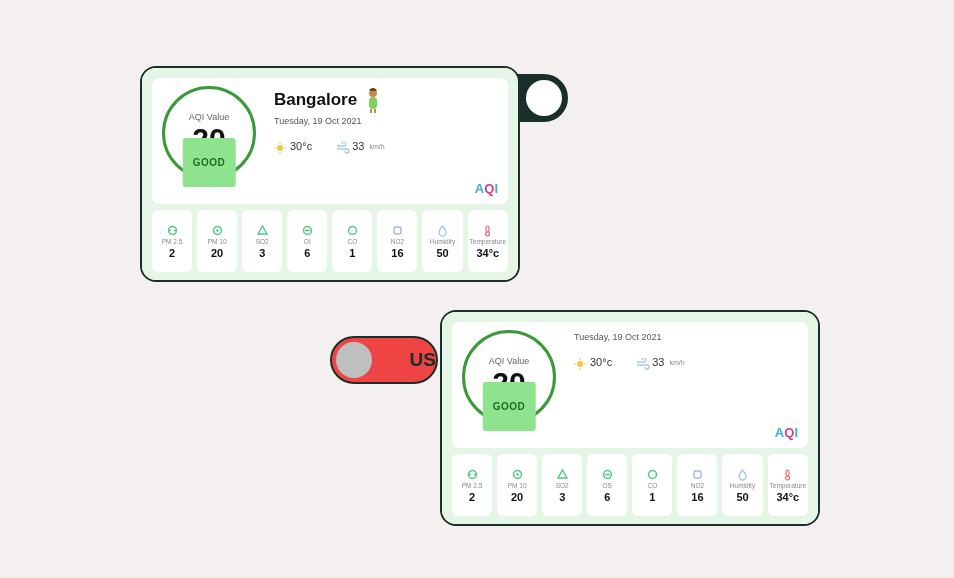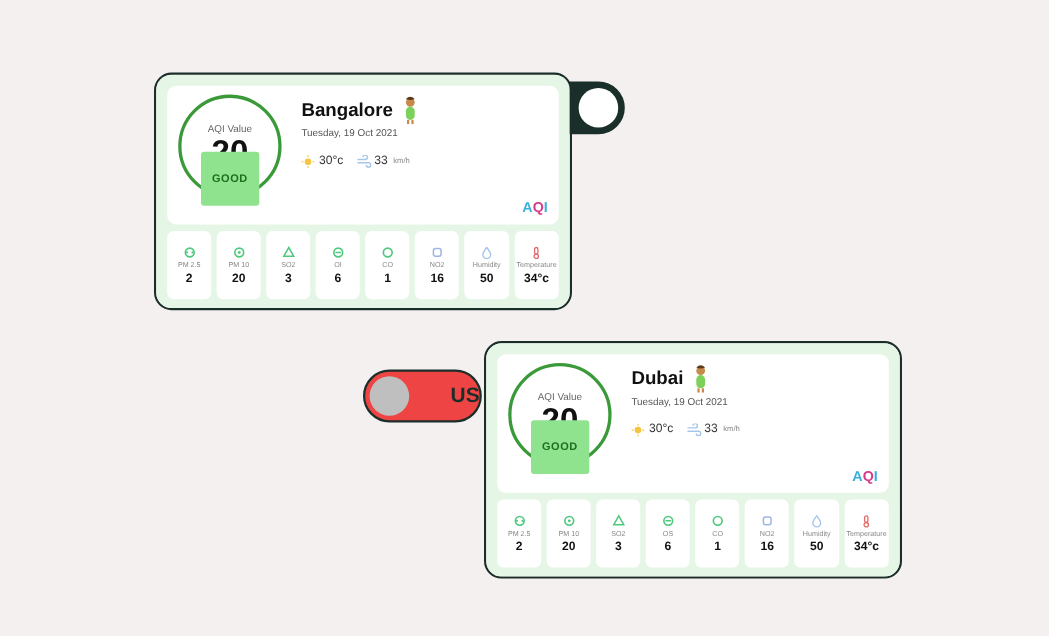--- a/index.html
+++ b/index.html
@@ -71,21 +71,21 @@
     flex: 1;
   }
   .city-row { display: flex; align-items: center; }
   .city-name { font-size: 17px; font-weight: 700; color: #111; }
   .avatar {
     width: 20px; height: 28px; margin-left: 6px;
     display: flex; align-items: center; justify-content: center;
   }
   .avatar svg { display: block; }
   .date { font-size: 9px; color: #555; margin-top: 2px; }
-  .weather-row { display: flex; align-items: center; margin-top: 14px; gap: 12px; }
+  .weather-row { display: flex; align-items: center; margin-top: 14px; gap: 24px; }
   .w-item { display: flex; align-items: center; gap: 4px; }
   .w-icon { width: 12px; height: 12px; }
   .w-text { font-size: 11px; color: #333; }
   .w-sub { font-size: 7px; color: #888; margin-left: 1px; }
   .logo {
     position: absolute;
     right: 10px;
     bottom: 8px;
     font-size: 13px;
     font-weight: 700;
@@ -271,32 +271,20 @@
 
 <div class="card bottom">
   <div class="card-inner">
     <div class="hero">
       <div class="aqi-circle">
         <div class="aqi-label">AQI Value</div>
         <div class="aqi-value">20</div>
         <div class="aqi-badge">GOOD</div>
       </div>
       <div class="city-block">
-        <div class="city-row">
-          <span class="city-name">Dubai</span>
-          <span class="avatar">
-            <svg width="18" height="26" viewBox="0 0 18 26">
-                <circle cx="9" cy="6" r="4" fill="#c78a4a"></circle>
-                <path d="M5 3 Q9 -1 13 3 Q11 4 9 4 Q7 4 5 3" fill="#5a3a1a"></path>
-                <rect x="5" y="10" width="8" height="12" rx="4" fill="#7bd15a"></rect>
-                <rect x="6" y="22" width="2" height="4" fill="#c78a4a"></rect>
-                <rect x="10" y="22" width="2" height="4" fill="#c78a4a"></rect>
-              </svg>
-          </span>
-        </div>
         <div class="date">Tuesday, 19 Oct 2021</div>
         <div class="weather-row">
           <div class="w-item">
             <span class="w-icon">
               <svg width="12" height="12" viewBox="0 0 12 12">
                   <circle cx="6" cy="6" r="3" fill="#f5c542"></circle>
                   <g stroke="#f5c542" stroke-width="1">
                     <line x1="6" y1="0" x2="6" y2="2"></line>
                     <line x1="6" y1="10" x2="6" y2="12"></line>
                     <line x1="0" y1="6" x2="2" y2="6"></line>

